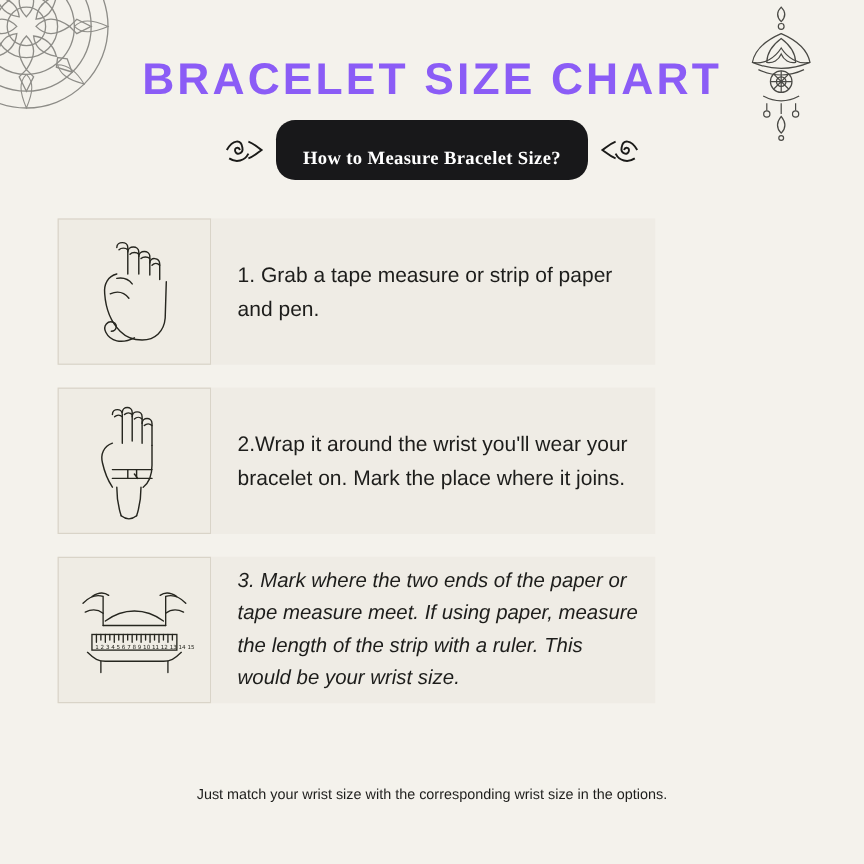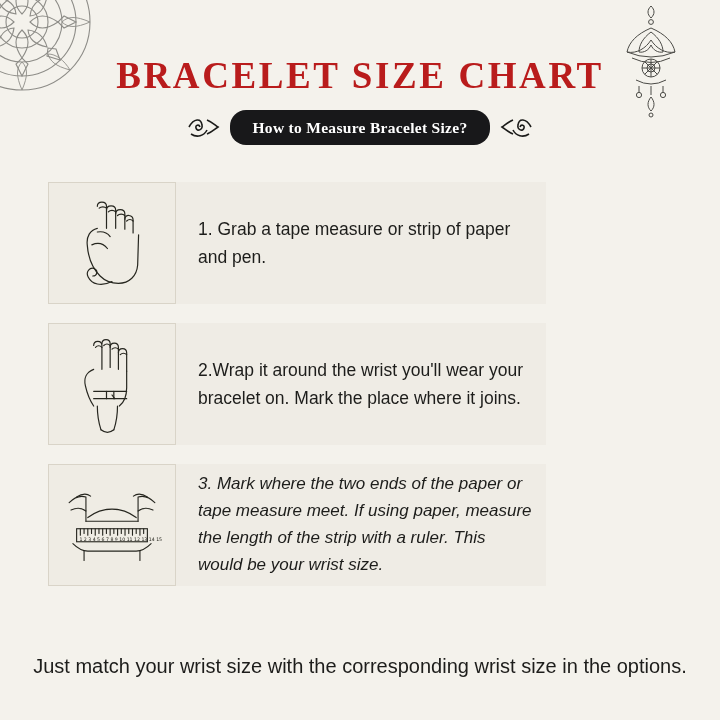--- a/index.html
+++ b/index.html
@@ -40,46 +40,46 @@
 
   
   .header {
     position: absolute;
     top: 46px;
     left: 0;
     width: 720px;
     text-align: center;
   }
   .title {
-    font-family: Liberation Serif, serif;
+    font-family: Liberation Sans, sans-serif;
     font-size: 37px;
     letter-spacing: 2.6px;
     font-weight: 700;
-    color: #b91c1c;
-    margin: 10px;
+    color: #8b5cf6;
+    margin: 0;
     line-height: 1.1;
   }
 
   .subtitle-row {
     margin-top: 13px;
     display: flex;
     align-items: center;
     justify-content: center;
     gap: 9px;
   }
   .flourish {
     width: 34px;
     height: 26px;
     flex: none;
   }
   .pill {
     background: #18181a;
     color: #ffffff;
     border-radius: 16px;
-    padding: 9px 22px 8px 22px;
+    padding: 24px 22px 8px 22px;
     font-family: "Liberation Serif", serif;
     font-size: 15.5px;
     font-weight: 700;
     letter-spacing: 0.3px;
     white-space: nowrap;
   }
 
   
   .steps {
     position: absolute;
@@ -127,21 +127,21 @@
   .step-text span { display: block; }
   .step-3 .step-text { font-size: 17px; line-height: 1.58; }
 
   
   .footer {
     position: absolute;
     top: 655px;
     left: 0;
     width: 720px;
     text-align: center;
-    font-size: 20px;
+    font-size: 12px;
     color: #1d1d1b;
   }
 
   svg { display: block; }
 </style>
 </head>
 <body>
 
 <div class="mandala">
   <svg viewBox="0 0 160 160" width="160" height="160" aria-hidden="true">

